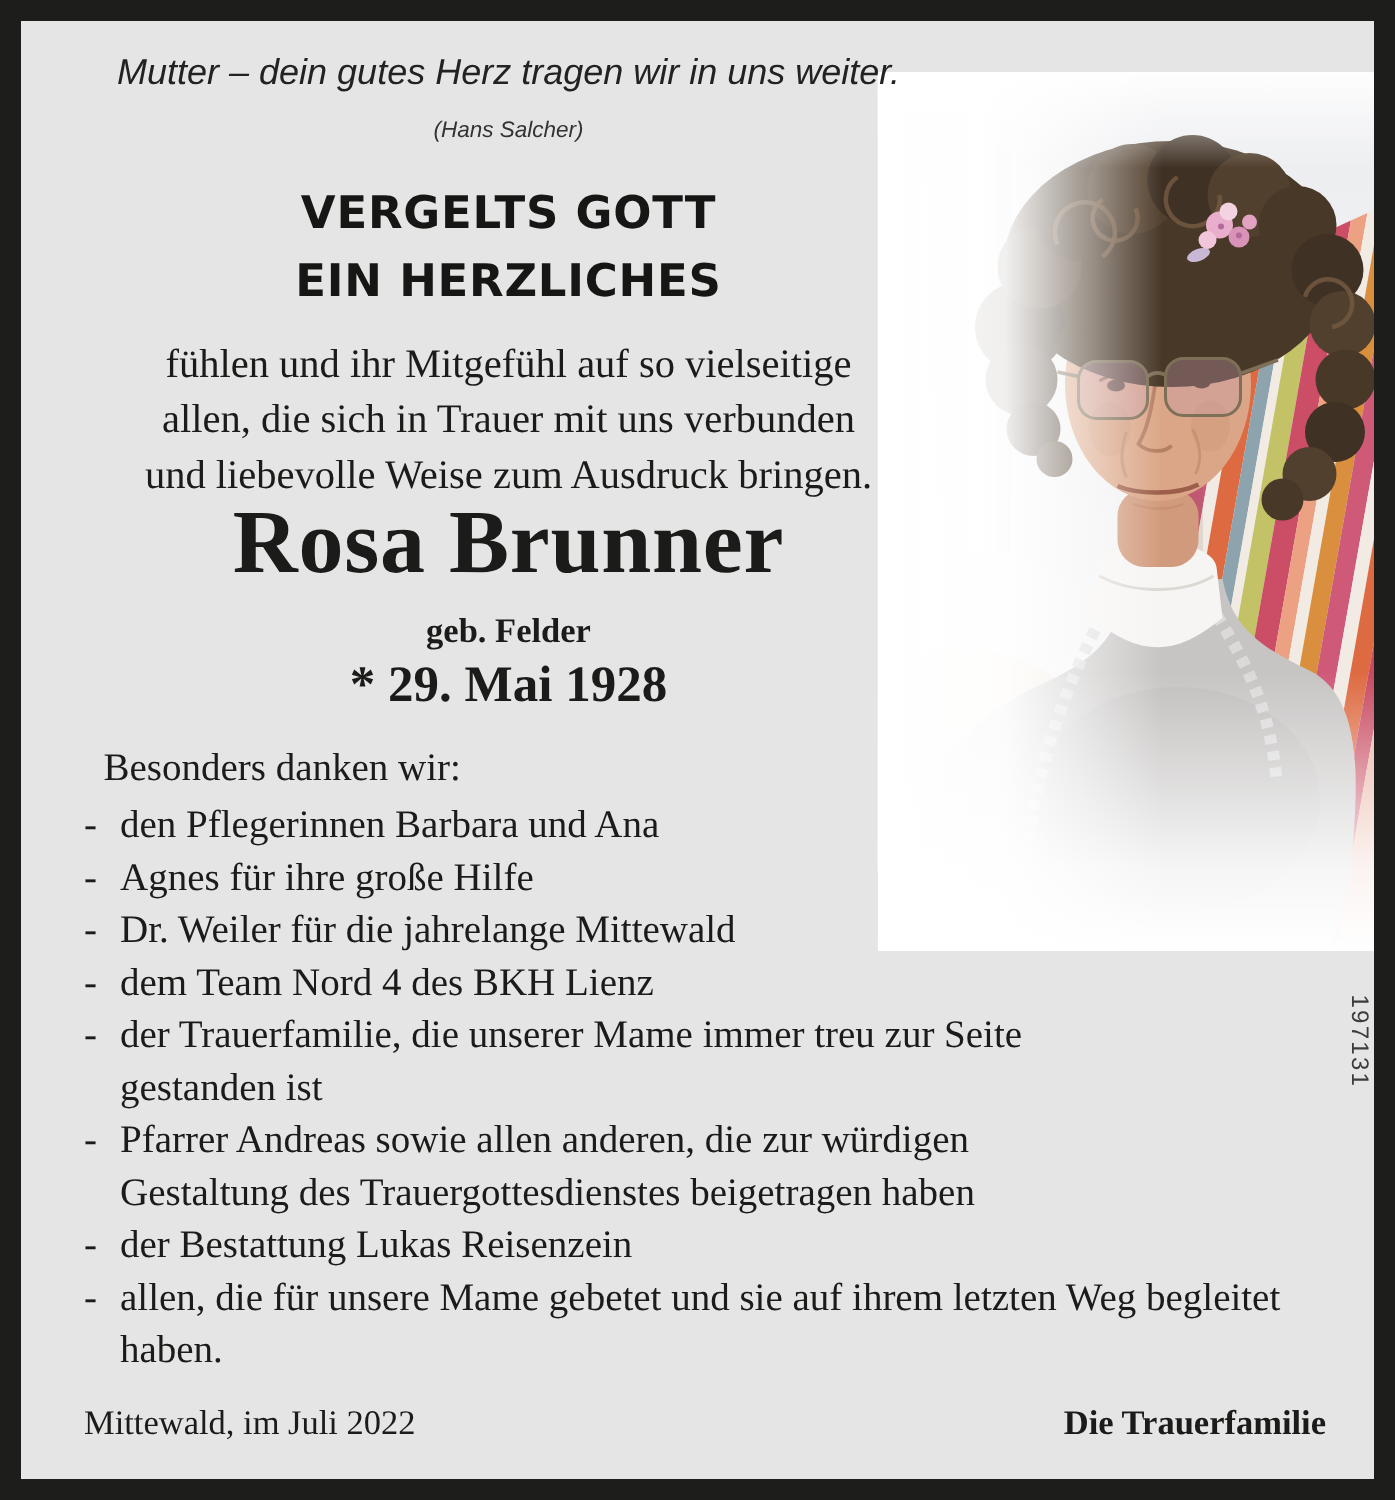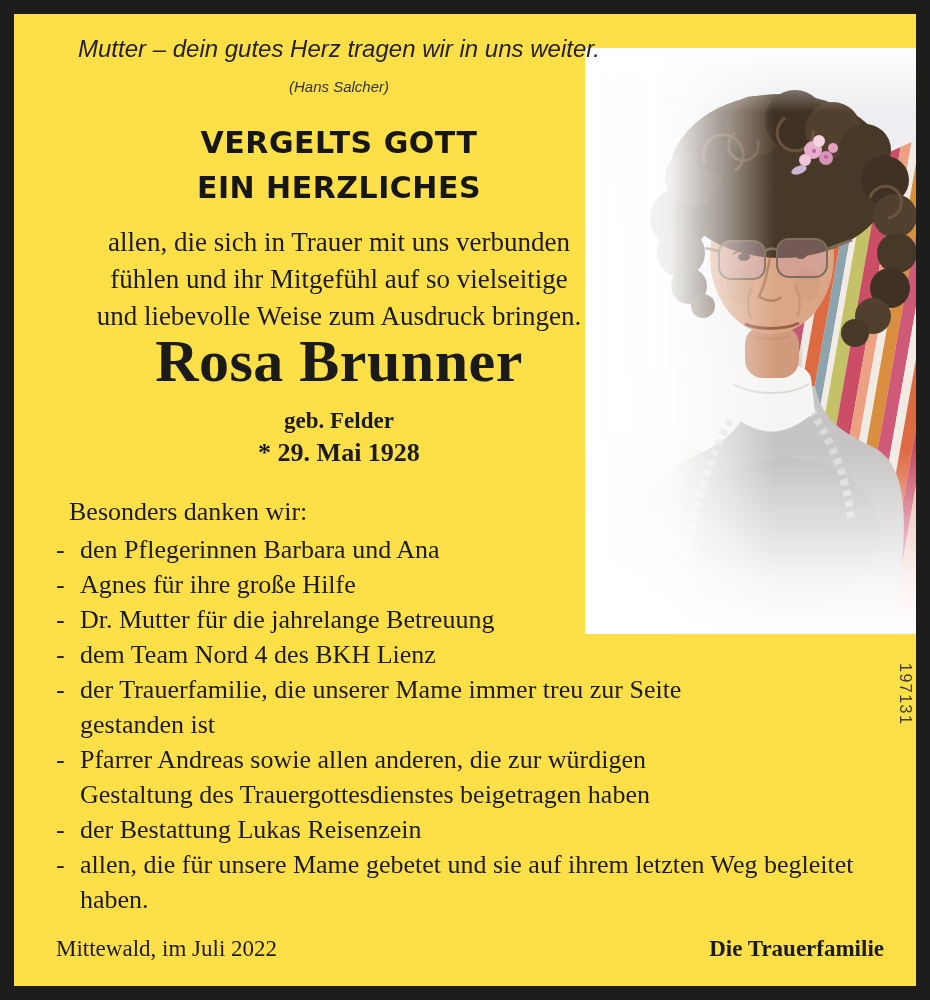--- a/index.html
+++ b/index.html
@@ -1,19 +1,19 @@
 <!DOCTYPE html>
 <html><head>
 <meta charset="utf-8">
 <style>
   * { margin:0; padding:0; box-sizing:border-box; }
   html,body { background:#fff; }
   .sheet {
     position:relative; width:930px; height:1000px;
-    background:#fde047; border:14px solid #1d1d1b;
+    background:#e5e5e5; border:14px solid #1d1d1b;
     overflow:hidden; color:#1b1b19;
     font-family:"Liberation Serif", serif;
   }
   .centered { position:absolute; left:0; width:650px; text-align:center; }
   .quote {
     top:20px; font-family:"Liberation Sans", sans-serif;
     font-style:italic; font-size:24px; line-height:30px; color:#222;
   }
   .quote-attr {
     top:64px; font-family:"Liberation Sans", sans-serif;
@@ -24,21 +24,21 @@
     font-weight:700; font-size:30px; line-height:45px;
     letter-spacing:0.5px; color:#161614;
   }
   .intro { top:210px; font-size:27px; line-height:37px; }
   .name {
     top:312px; font-weight:bold; font-size:60px; line-height:70px;
     letter-spacing:0.5px;
   }
   .maiden { top:394px; font-weight:bold; font-size:23px; }
   .dates {
-    top:424px; font-weight:bold; font-size:26px;
+    top:424px; font-weight:bold; font-size:34px;
     display:flex; justify-content:center; gap:38px;
   }
   .thanks-head { position:absolute; left:55px; top:483px; font-size:26px; }
   .thanks-list { position:absolute; left:42px; top:518px; width:822px; }
   .thank-item { display:flex; font-size:26px; line-height:35px; }
   .thank-item .dash { width:24px; flex:0 0 24px; }
   .thank-item .txt { flex:0 1 auto; }
   .wrap-narrow .txt { max-width:660px; }
   .wrap-wide .txt { max-width:792px; }
   .footer-left { position:absolute; left:42px; top:922px; font-size:23px; }
@@ -202,22 +202,22 @@
 
     <div class="centered quote">Mutter – dein gutes Herz tragen wir in uns weiter.</div>
     <div class="centered quote-attr">(Hans Salcher)</div>
 
     <div class="centered headline">
       <div>VERGELTS GOTT</div>
       <div>EIN HERZLICHES</div>
     </div>
 
     <div class="centered intro">
+      <div>fühlen und ihr Mitgefühl auf so vielseitige</div>
       <div>allen, die sich in Trauer mit uns verbunden</div>
-      <div>fühlen und ihr Mitgefühl auf so vielseitige</div>
       <div>und liebevolle Weise zum Ausdruck bringen.</div>
     </div>
 
     <div class="centered name">Rosa Brunner</div>
     <div class="centered maiden">geb. Felder</div>
 
     <div class="centered dates">
       <span>* 29. Mai 1928</span>
     </div>
 
@@ -227,21 +227,21 @@
       <div class="thank-item">
         <span class="dash">-</span>
         <span class="txt">den Pflegerinnen Barbara und Ana</span>
       </div>
       <div class="thank-item">
         <span class="dash">-</span>
         <span class="txt">Agnes für ihre große Hilfe</span>
       </div>
       <div class="thank-item">
         <span class="dash">-</span>
-        <span class="txt">Dr. Mutter für die jahrelange Betreuung</span>
+        <span class="txt">Dr. Weiler für die jahrelange Mittewald</span>
       </div>
       <div class="thank-item">
         <span class="dash">-</span>
         <span class="txt">dem Team Nord 4 des BKH Lienz</span>
       </div>
       <div class="thank-item wrap-narrow">
         <span class="dash">-</span>
         <span class="txt">der Trauerfamilie, die unserer Mame immer treu zur Seite gestanden ist</span>
       </div>
       <div class="thank-item wrap-narrow">

